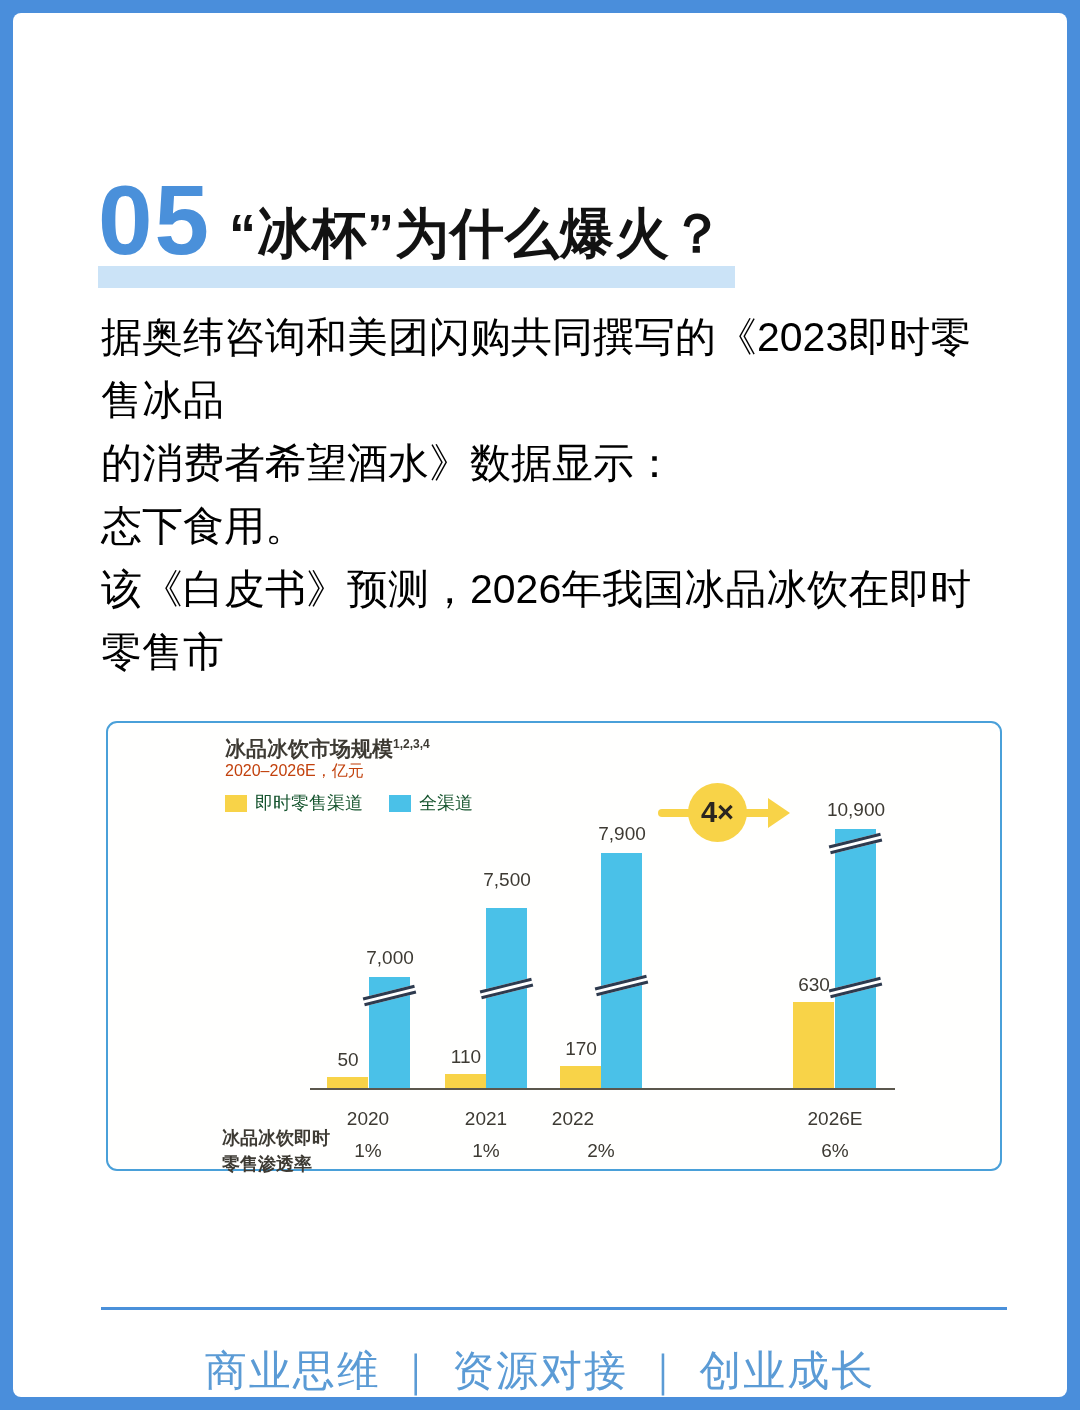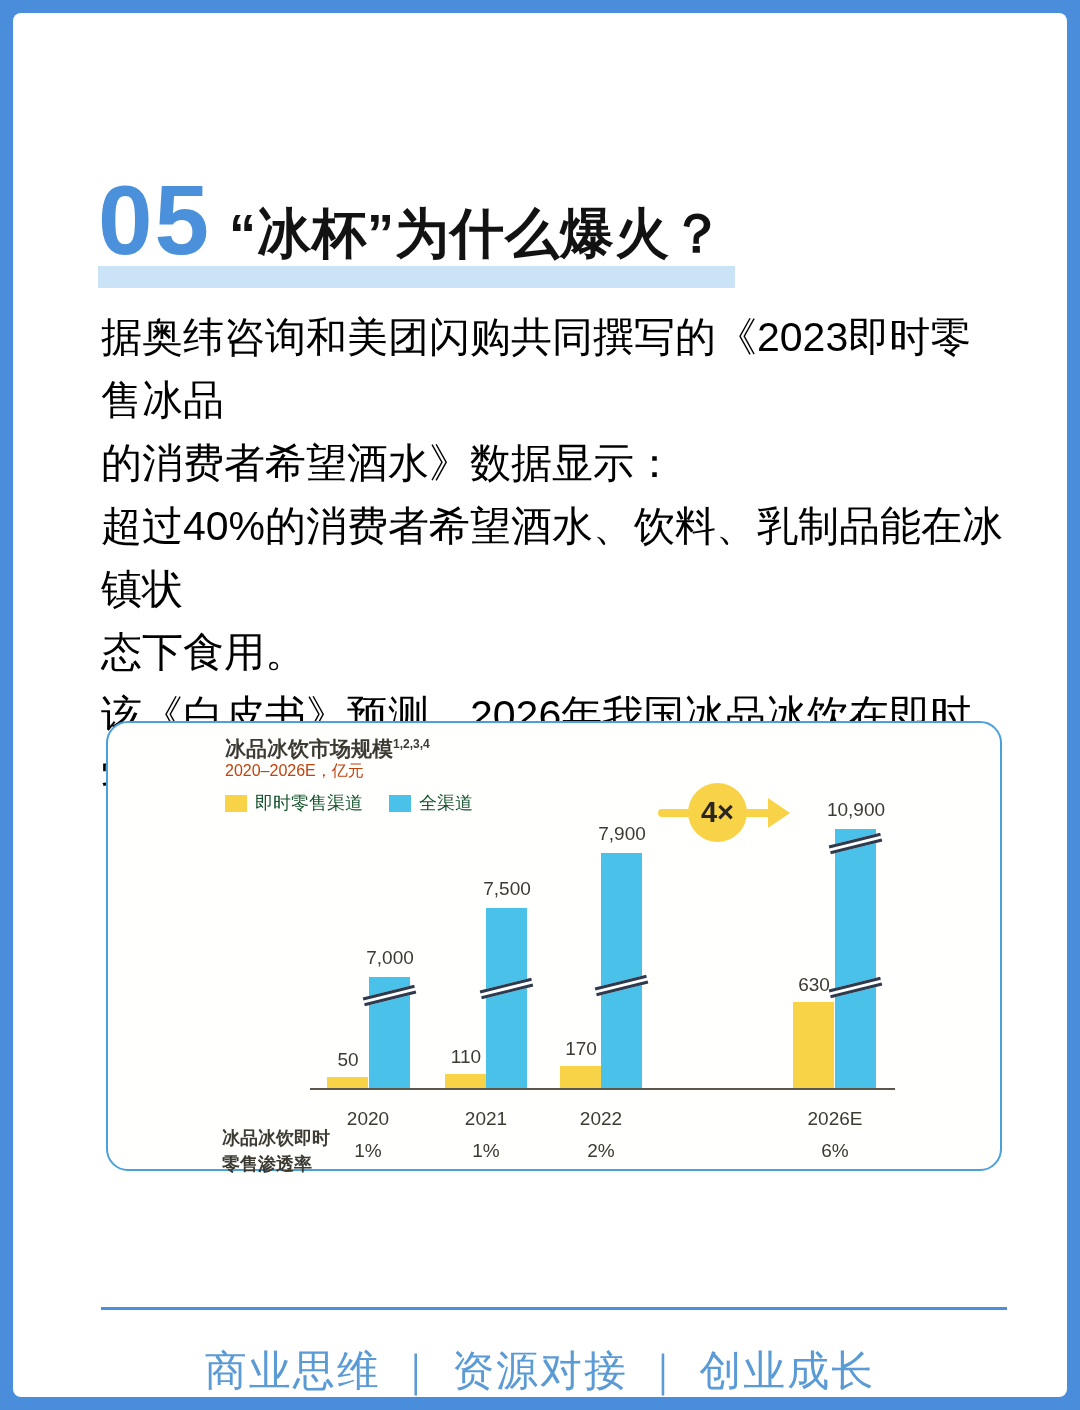--- a/index.html
+++ b/index.html
@@ -13,21 +13,21 @@
   .header-row { position:relative; display:flex; align-items:flex-end; gap:18px; }
   .section-number { font-size:98px; line-height:98px; font-weight:900; color:#4a90da; letter-spacing:2px; }
   .section-title  { font-size:54px; line-height:60px; font-weight:900; color:#121212; padding-bottom:6px; letter-spacing:1px; }
 
   
   .body-text { position:absolute; left:88px; top:293px; width:910px; }
   .body-line { font-size:41px; line-height:63px; color:#000000; font-weight:500; }
 
   
   .chart-card { position:absolute; left:93px; top:708px; width:896px; height:450px;
-                border:2.5px solid #4aa0d9; border-radius:22px; background:#fffffe; }
+                border:2.5px solid #4aa0d9; border-radius:11px; background:#fffffe; }
   .chart-title { position:absolute; left:117px; top:12px; font-size:21px; font-weight:700; color:#3d3a33; }
   .chart-title sup { font-size:12px; font-weight:700; }
   .chart-subtitle { position:absolute; left:117px; top:38px; font-size:16px; color:#c2410c; }
   .legend { position:absolute; left:117px; top:68px; display:flex; align-items:center; gap:26px; }
   .legend-item { display:flex; align-items:center; gap:8px; }
   .swatch { width:22px; height:17px; display:inline-block; }
   .swatch-yellow { background:#f8d348; }
   .swatch-blue   { background:#4ac1e8; }
   .legend-label { font-size:18px; color:#14532d; }
 
@@ -69,21 +69,20 @@
       <div class="header-underline"></div>
       <div class="header-row">
         <span class="section-number">05</span>
         <span class="section-title">“冰杯”为什么爆火？</span>
       </div>
     </div>
 
     <div class="body-text">
       <div class="body-line">据奥纬咨询和美团闪购共同撰写的《2023即时零售冰品</div>
       <div class="body-line">的消费者希望酒水》数据显示：</div>
-      <div class="body-line">超过40%的消费者希望酒水、饮料、乳制品能在冰镇状</div>
       <div class="body-line">态下食用。</div>
       <div class="body-line">该《白皮书》预测，2026年我国冰品冰饮在即时零售市</div>
     </div>
 
     <div class="chart-card">
       <div class="chart-title">
         <span>冰品冰饮市场规模</span><sup>1,2,3,4</sup>
       </div>
       <div class="chart-subtitle">2020–2026E，亿元</div>
 
@@ -103,21 +102,21 @@
         <div class="brk" style="top:14px;"></div>
       </div>
       <div class="val-label" style="left:198px; bottom:98px;">50</div>
       <div class="val-label" style="left:240px; bottom:200px;">7,000</div>
 
       <div class="bar bar-yellow" style="left:337px; height:14px;"></div>
       <div class="bar bar-blue" style="left:378px; height:180px;">
         <div class="brk" style="top:76px;"></div>
       </div>
       <div class="val-label" style="left:316px; bottom:101px;">110</div>
-      <div class="val-label" style="left:357px; bottom:269px;">7,500</div>
+      <div class="val-label" style="left:357px; bottom:278px;">7,500</div>
 
       <div class="bar bar-yellow" style="left:452px; height:22px;"></div>
       <div class="bar bar-blue" style="left:493px; height:235px;">
         <div class="brk" style="top:128px;"></div>
       </div>
       <div class="val-label" style="left:431px; bottom:109px;">170</div>
       <div class="val-label" style="left:472px; bottom:324px;">7,900</div>
 
       <div class="bar bar-yellow" style="left:685px; height:86px;"></div>
       <div class="bar bar-blue" style="left:727px; height:259px;">
@@ -128,21 +127,21 @@
       <div class="val-label" style="left:706px; bottom:348px;">10,900</div>
 
       <div class="mult-line"></div>
       <div class="mult-head"></div>
       <div class="mult-circle">4×</div>
 
       <div class="axis-line"></div>
 
       <div class="year-label" style="left:219px;">2020</div>
       <div class="year-label" style="left:337px;">2021</div>
-      <div class="year-label" style="left:452px;">2022</div>
+      <div class="year-label" style="left:424px;">2022</div>
       <div class="year-label" style="left:686px;">2026E</div>
 
       <div class="pen-label">
         <div>冰品冰饮即时</div>
         <div>零售渗透率</div>
       </div>
       <div class="pen-value" style="left:219px;">1%</div>
       <div class="pen-value" style="left:337px;">1%</div>
       <div class="pen-value" style="left:452px;">2%</div>
       <div class="pen-value" style="left:686px;">6%</div>

